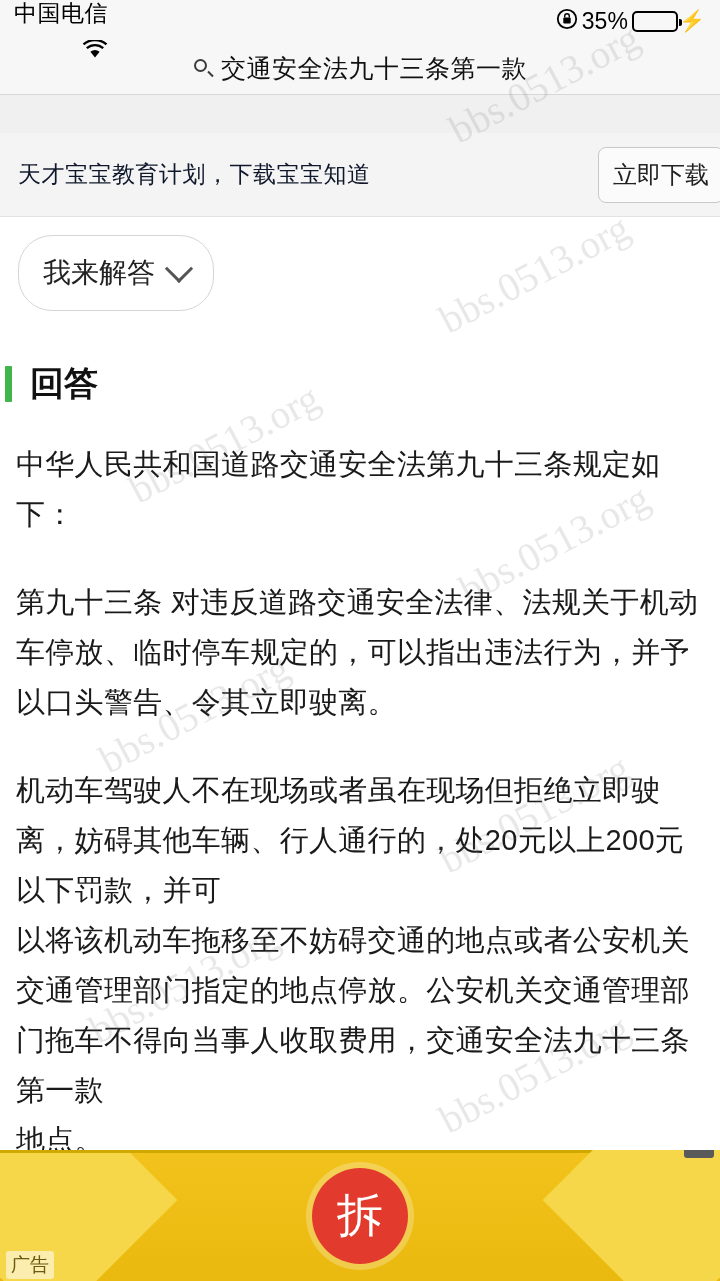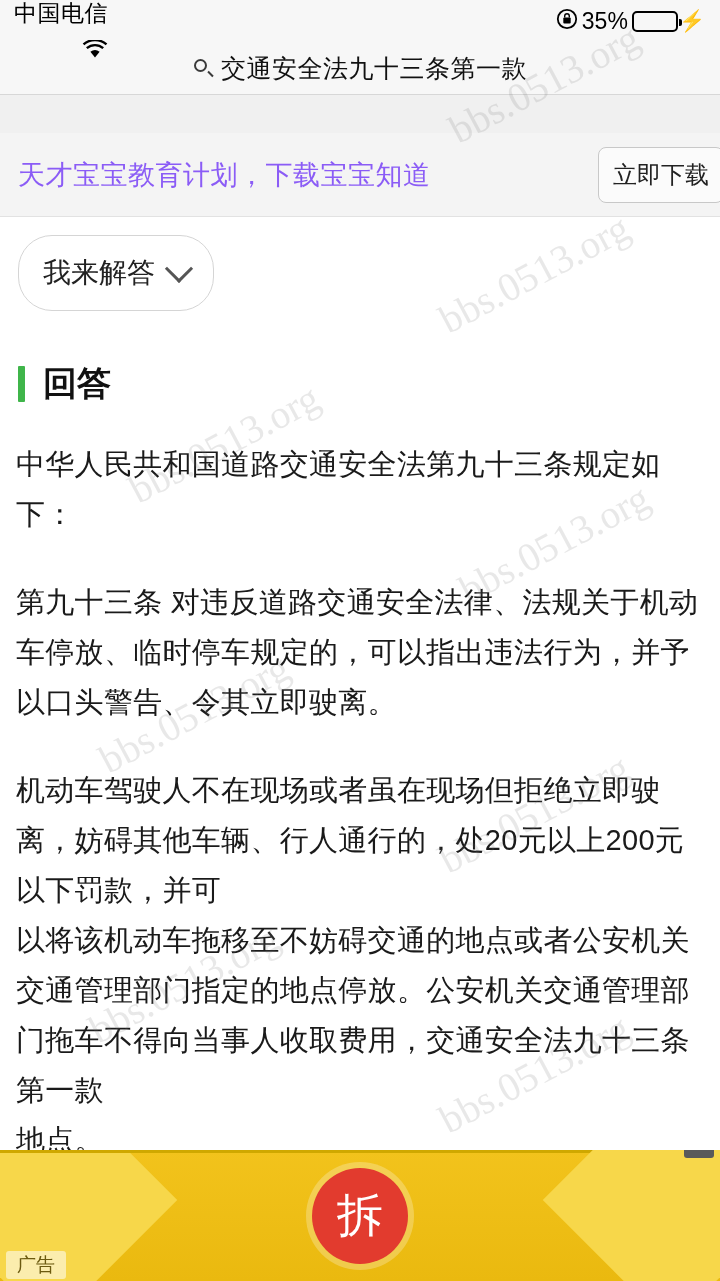--- a/index.html
+++ b/index.html
@@ -123,22 +123,22 @@
   .promo {
     height: 84px;
     background: #f4f4f4;
     display: flex;
     align-items: center;
     padding: 0 18px 0 18px;
     box-sizing: border-box;
     border-bottom: 1px solid #e2e2e2;
   }
   .promo-text {
-    color: #8b5cf6;
-    font-size: 27px;
+    color: #0f172a;
+    font-size: 23px;
     letter-spacing: 0.5px;
     flex: 1;
   }
   .promo-btn {
     border: 1px solid #c8c8c8;
     background: #fbfbfb;
     border-radius: 8px;
     font-size: 24px;
     color: #222;
     padding: 11px 14px;
@@ -167,21 +167,21 @@
     border-right: 3px solid #555;
     border-bottom: 3px solid #555;
     transform: rotate(45deg) translate(-3px,-3px);
   }
 
   
   .section-head {
     display: flex;
     align-items: center;
     gap: 18px;
-    padding: 42px 0 10px 18px;
+    padding: 42px 0 10px 5px;
     text-align: center;
   }
   .green-bar {
     width: 7px; height: 36px;
     background: #3fb54a;
     border-radius: 1px;
   }
   .section-title {
     font-size: 34px;
     font-weight: bold;
@@ -268,21 +268,21 @@
     justify-content: center;
     border-radius: 3px;
     z-index: 12;
   }
   .ad-label {
     position: absolute;
     left: 6px; bottom: 2px;
     font-size: 19px;
     color: #6b5a10;
     background: rgba(255,255,255,0.55);
-    padding: 1px 11px;
+    padding: 1px 5px;
     border-radius: 3px;
     z-index: 4;
   }
   .ad-sep {
     position: absolute;
     left: 0; top: 0;
     width: 720px; height: 3px;
     background: #cfa800;
   }
 </style>

